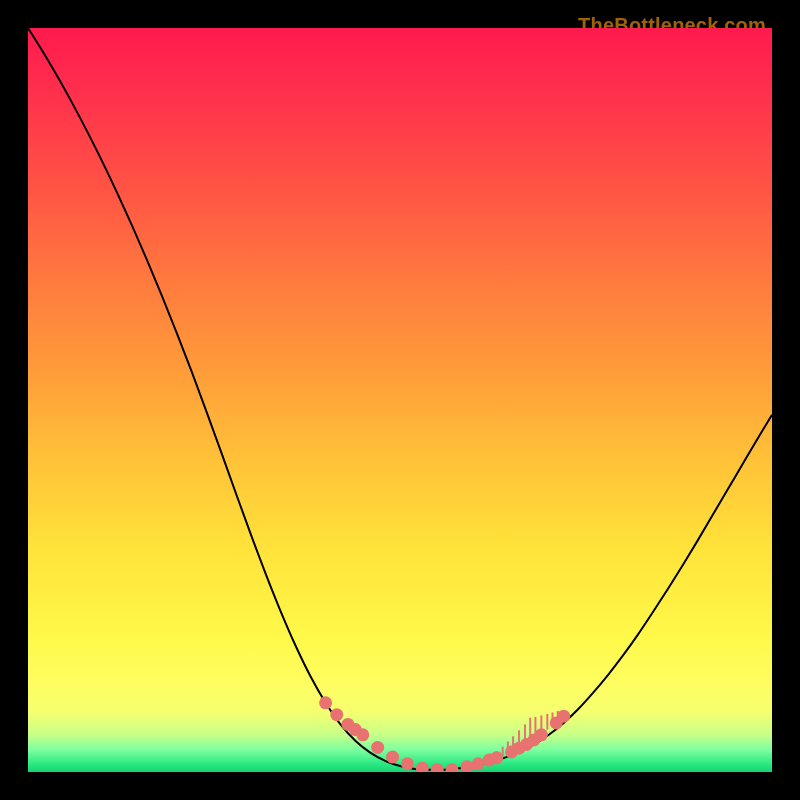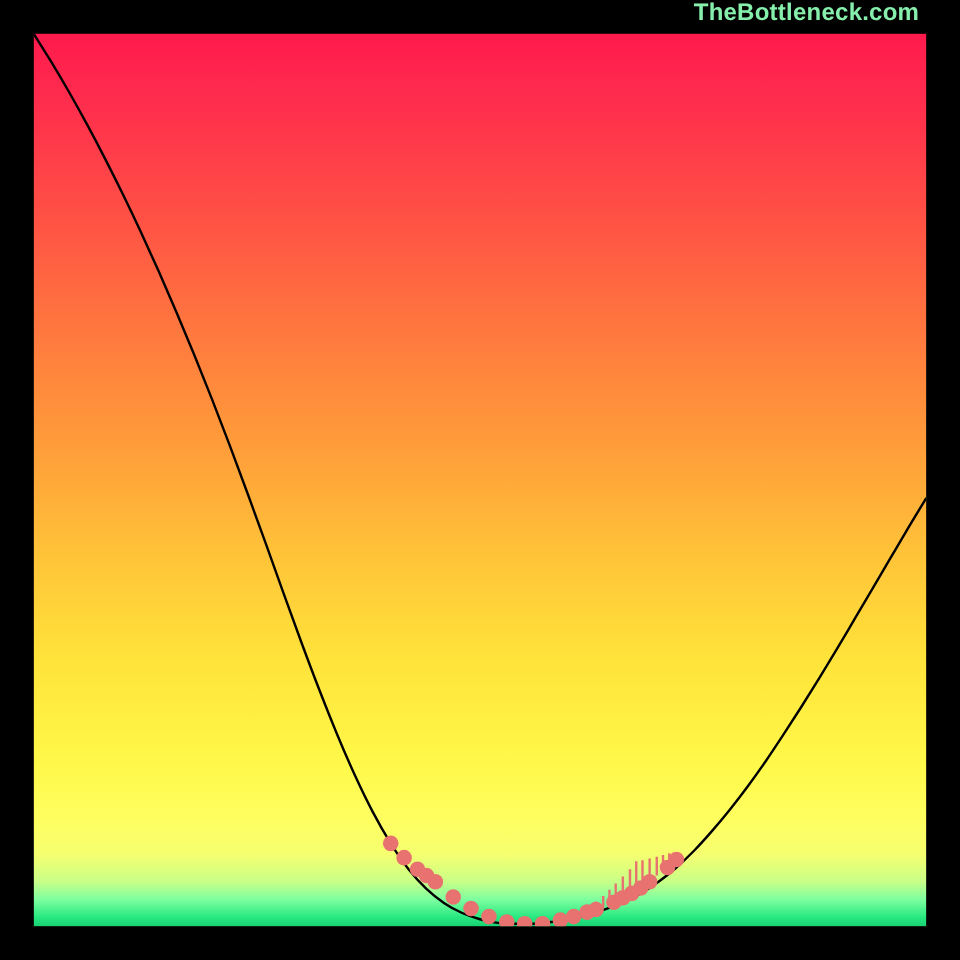--- a/index.html
+++ b/index.html
@@ -33,26 +33,26 @@
       #fffe60 88%,
       #f5ff70 92%,
       #c8ff88 95%,
       #7dffa0 97%,
       #27e880 99%,
       #18d273 100%
     );
   }
   .watermark {
     position: absolute;
-    top: 0;
+    top: 14px;
     right: 34px;
     font-family: Arial, Helvetica, sans-serif;
     font-size: 20px;
     font-weight: 600;
-    color: #86efac;
+    color: #a16207;
     letter-spacing: 0.2px;
     user-select: none;
   }
   svg.curve {
     position: absolute;
     inset: 0;
     width: 100%;
     height: 100%;
   }
 </style>

